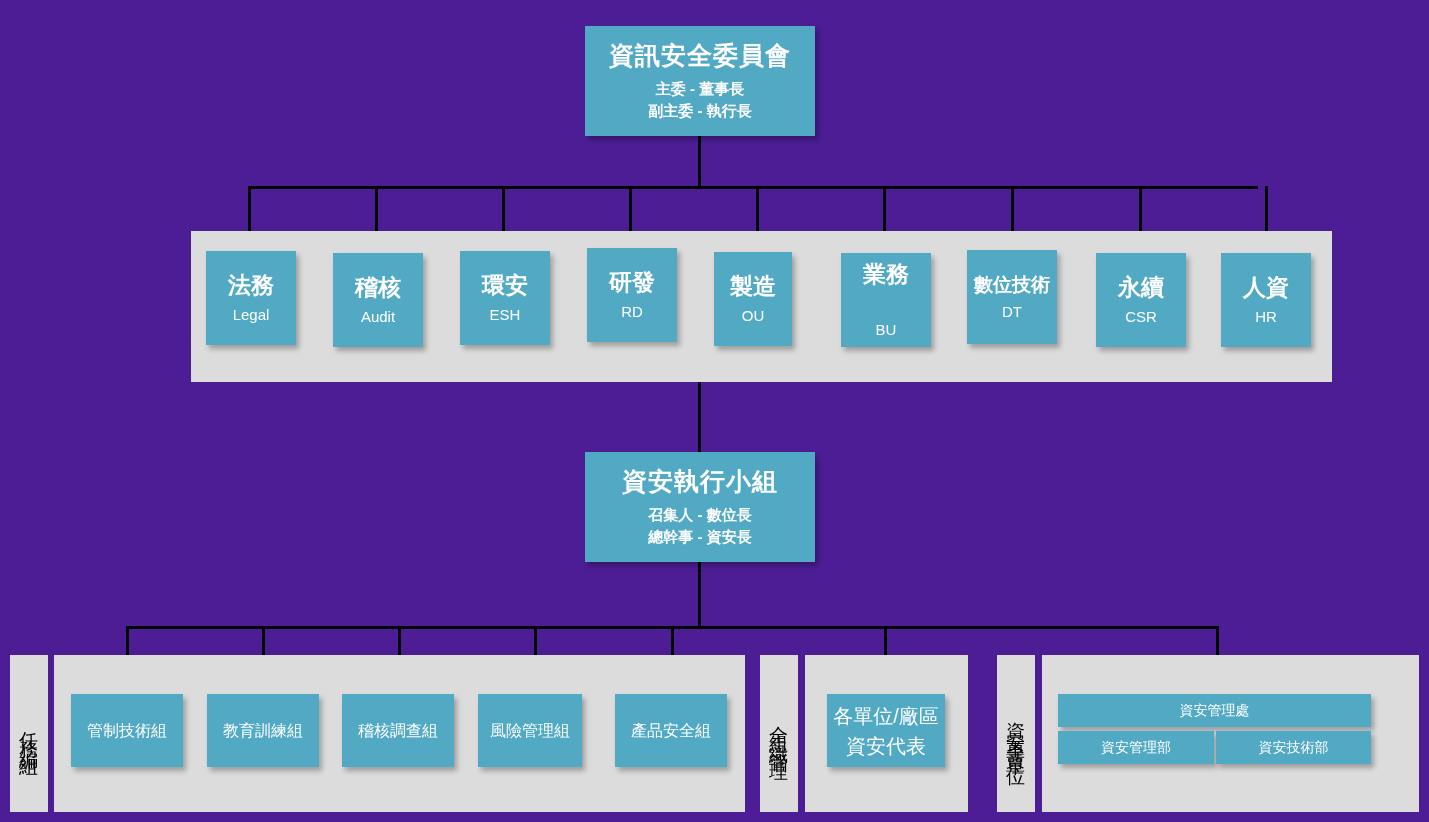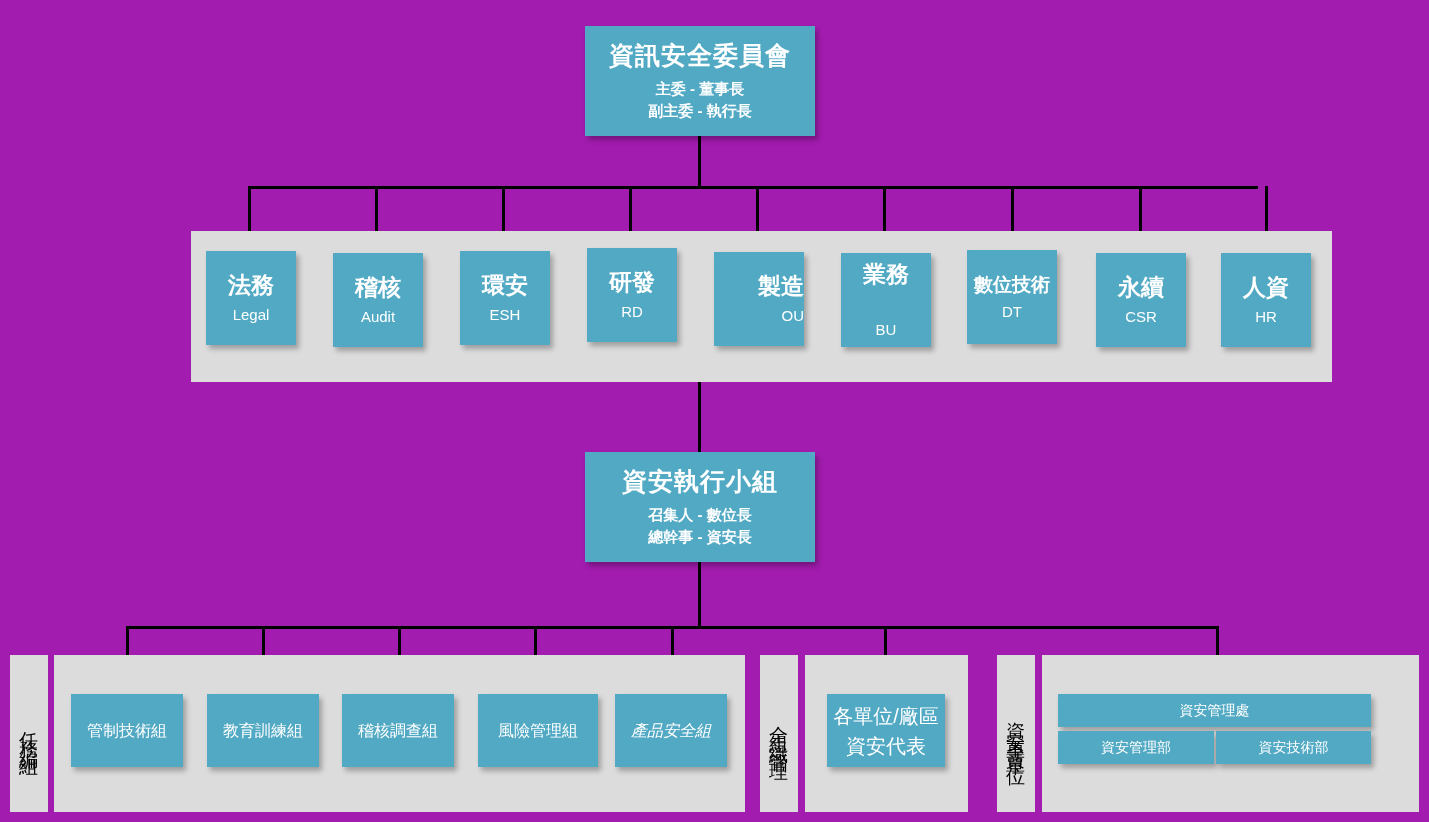--- a/index.html
+++ b/index.html
@@ -7,21 +7,21 @@
     padding: 0;
     background: #ffffff;
   }
   body {
     font-family: "Liberation Sans", "DejaVu Sans", sans-serif;
   }
   #chart {
     position: relative;
     width: 1429px;
     height: 822px;
-    background: #a21caf;
+    background: #4c1d95;
     overflow: hidden;
   }
 
   
   .band {
     position: absolute;
     background: #dcdcdc;
   }
 
   
@@ -148,21 +148,21 @@
   <div class="node member" style="left:460px; top:251px; width:90px; height:94px;">
     <div class="zh">環安</div>
     <div class="en">ESH</div>
   </div>
 
   <div class="node member" style="left:587px; top:248px; width:90px; height:94px;">
     <div class="zh">研發</div>
     <div class="en">RD</div>
   </div>
 
-  <div class="node member" style="left:714px; top:252px; width:90px; height:94px;align-items:flex-end;">
+  <div class="node member" style="left:714px; top:252px; width:78px; height:94px;">
     <div class="zh">製造</div>
     <div class="en">OU</div>
   </div>
 
   <div class="node member" style="left:841px; top:253px; width:90px; height:94px;gap:26px;">
     <div class="zh">業務</div>
     <div class="en">BU</div>
   </div>
 
   <div class="node member narrow" style="left:967px; top:250px; width:90px; height:94px;">
@@ -208,24 +208,24 @@
 
   <div class="node task" style="left:71px; top:694px; width:112px; height:73px;">
     <div class="zh">管制技術組</div>
   </div>
   <div class="node task" style="left:207px; top:694px; width:112px; height:73px;">
     <div class="zh">教育訓練組</div>
   </div>
   <div class="node task" style="left:342px; top:694px; width:112px; height:73px;">
     <div class="zh">稽核調查組</div>
   </div>
-  <div class="node task" style="left:478px; top:694px; width:120px; height:73px;">
+  <div class="node task" style="left:478px; top:694px; width:104px; height:73px;">
     <div class="zh">風險管理組</div>
   </div>
-  <div class="node task" style="left:615px; top:694px; width:112px; height:73px;font-style:italic;">
+  <div class="node task" style="left:615px; top:694px; width:112px; height:73px;">
     <div class="zh">產品安全組</div>
   </div>
 
   <div class="vlabel" style="left:760px; top:655px; width:38px; height:157px;">
     <span class="vtext">全組織管理</span>
   </div>
 
   <div class="band" style="left:805px; top:655px; width:163px; height:157px;"></div>
 
   <div class="node rep" style="left:827px; top:694px; width:118px; height:73px;">

